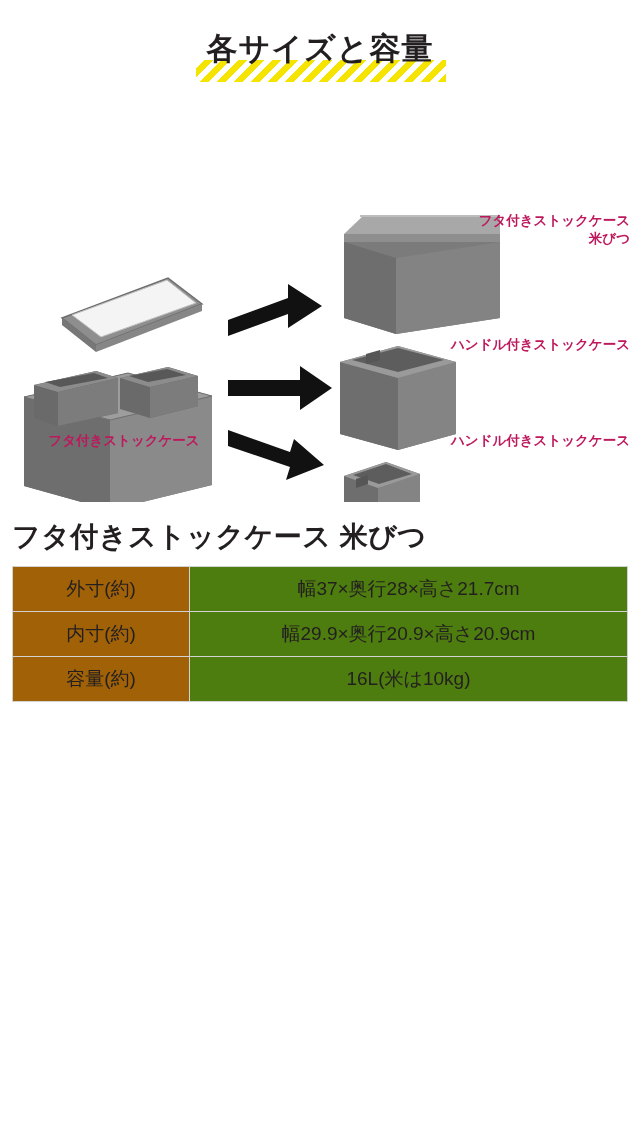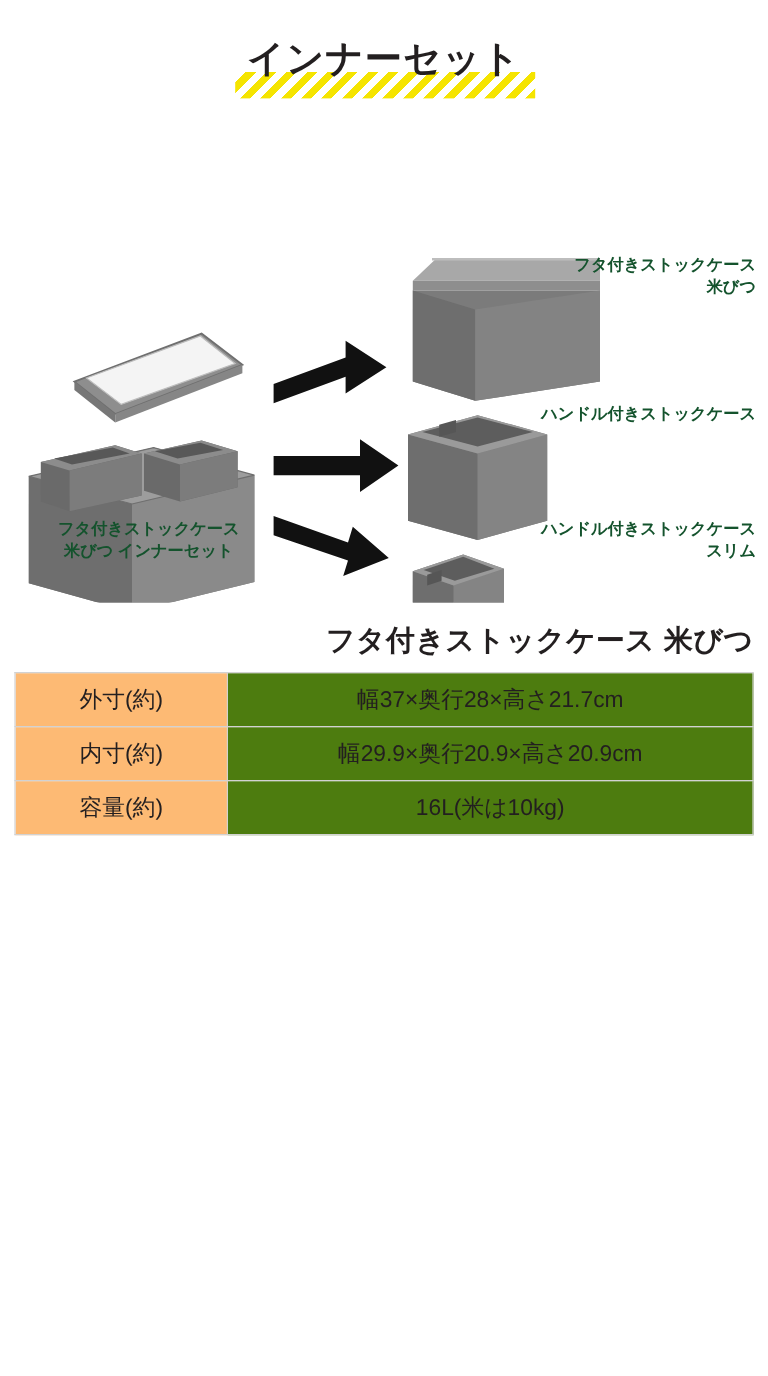--- a/index.html
+++ b/index.html
@@ -56,69 +56,69 @@
     position: relative;
     width: 640px;
     height: 420px;
   }
 
   .lbl {
     position: absolute;
     font-size: 13.5px;
     font-weight: bold;
     line-height: 1.35;
-    color: #14532d;
+    color: #be185d;
     letter-spacing: 0px;
   }
   .lbl.right-al { text-align: right; }
   .lbl.center-al { text-align: center; }
 
   
   .section {
     margin: 0 auto;
     width: 616px;
   }
   .section h2 {
-    font-size: 24px;
+    font-size: 28px;
     font-weight: bold;
-    text-align: right;
+    text-align: left;
     margin: 0;
     padding: 16px 0 10px 0;
     letter-spacing: 0.5px;
   }
   table.spec {
     width: 616px;
     border-collapse: collapse;
     table-layout: fixed;
   }
   table.spec td {
     border: 1px solid #d2d2d2;
     height: 44px;
     font-size: 19px;
     text-align: center;
     vertical-align: middle;
     padding: 0;
   }
   table.spec td.k {
     width: 176px;
-    background: #fdba74;
+    background: #a16207;
     font-weight: normal;
   }
   table.spec td.v {
     background: #4d7c0f;
   }
 </style>
 </head>
 <body>
 
 <div class="page">
 
   <div class="title-wrap">
     <div class="title-underline"></div>
-    <div class="title-text">インナーセット</div>
+    <div class="title-text">各サイズと容量</div>
   </div>
 
   <div class="hero">
 
     <svg width="640" height="420" viewBox="0 0 640 420" style="position:absolute;left:0;top:0;">
 
       <g>
         <path d="M62 236 L168 196 L202 222 L96 263 Z" fill="#8e8e8e" stroke="#6f6f6f" stroke-width="1.5"></path>
         <path d="M72 233 L167 198 L196 221 L101 255 Z" fill="#f4f4f4" stroke="#bdbdbd" stroke-width="1"></path>
         <path d="M62 236 L96 263 L96 270 L62 243 Z" fill="#777777"></path>
@@ -178,35 +178,33 @@
         <path d="M344 394 L378 406 L378 474 L344 462 Z" fill="#6e6e6e"></path>
         <path d="M378 406 L420 392 L420 460 L378 474 Z" fill="#848484"></path>
         <path d="M344 394 L386 380 L420 392 L378 406 Z" fill="#9a9a9a"></path>
         <path d="M353 393 L386 382 L412 392 L379 402 Z" fill="#5d5d5d"></path>
         <path d="M356 397 L368 393 L368 402 L356 406 Z" fill="#565656"></path>
       </g>
     </svg>
 
     <div class="lbl center-al" style="left:12px; top:350px; width:224px;">
       <div>フタ付きストックケース</div>
-      <div>米びつ インナーセット</div>
     </div>
 
     <div class="lbl right-al" style="left:300px; top:130px; width:330px;">
       <div>フタ付きストックケース</div>
       <div>米びつ</div>
     </div>
 
     <div class="lbl right-al" style="left:280px; top:254px; width:350px;">
       <div>ハンドル付きストックケース</div>
     </div>
 
     <div class="lbl right-al" style="left:280px; top:350px; width:350px;">
       <div>ハンドル付きストックケース</div>
-      <div>スリム</div>
     </div>
   </div>
 
   <div class="section">
     <h2>フタ付きストックケース 米びつ</h2>
     <table class="spec">
       <tbody>
         <tr>
           <td class="k">外寸(約)</td>
           <td class="v">幅37×奥行28×高さ21.7cm</td>

